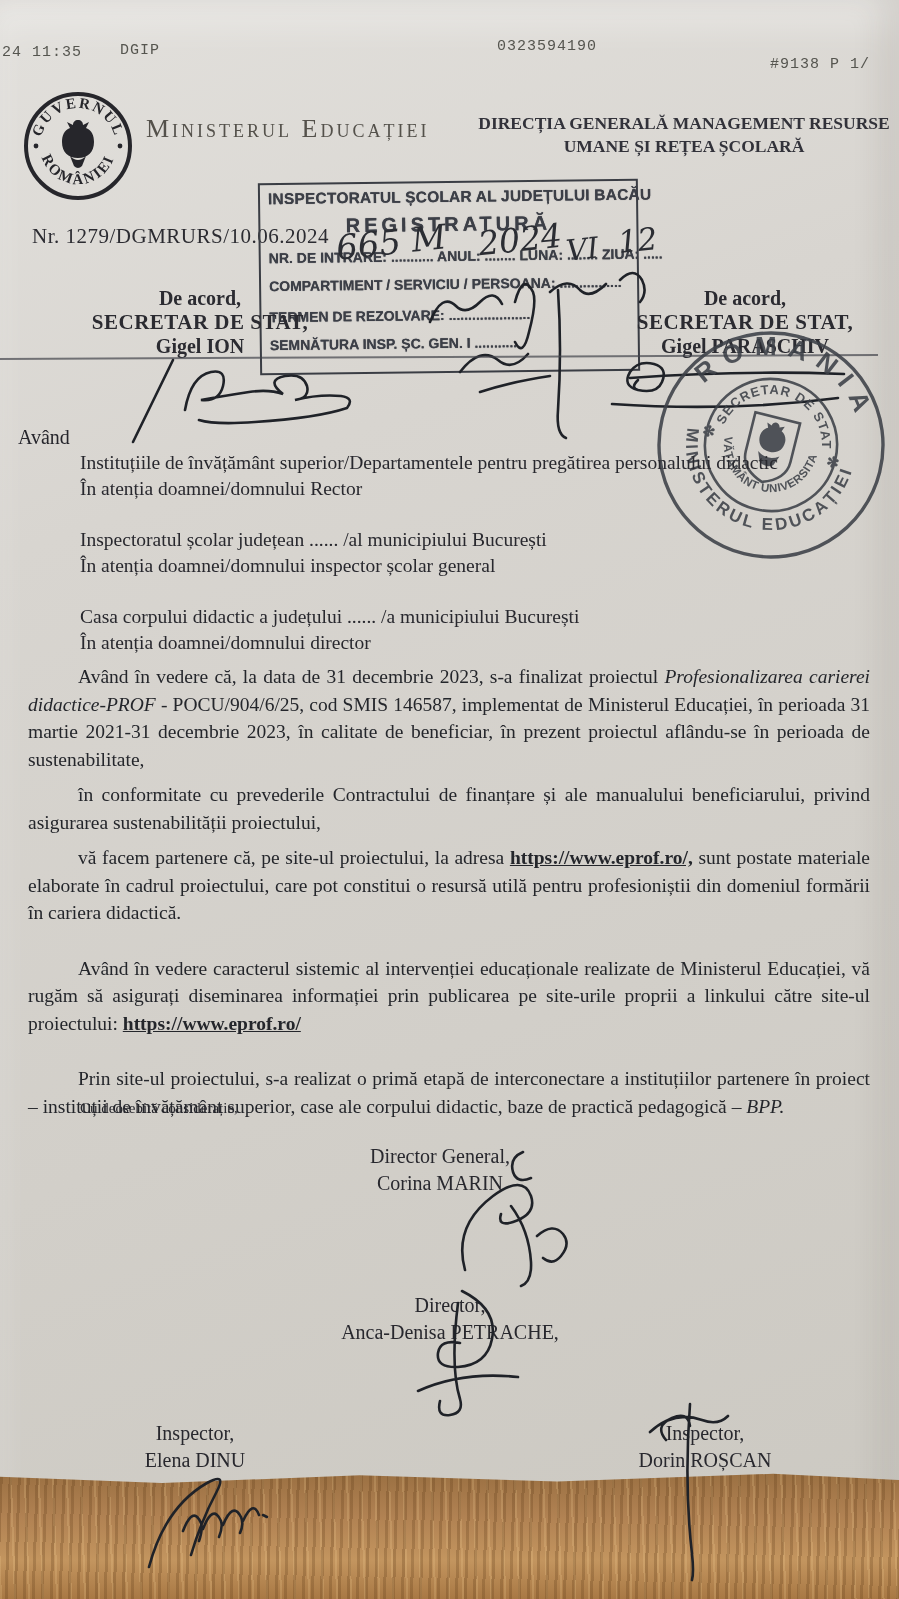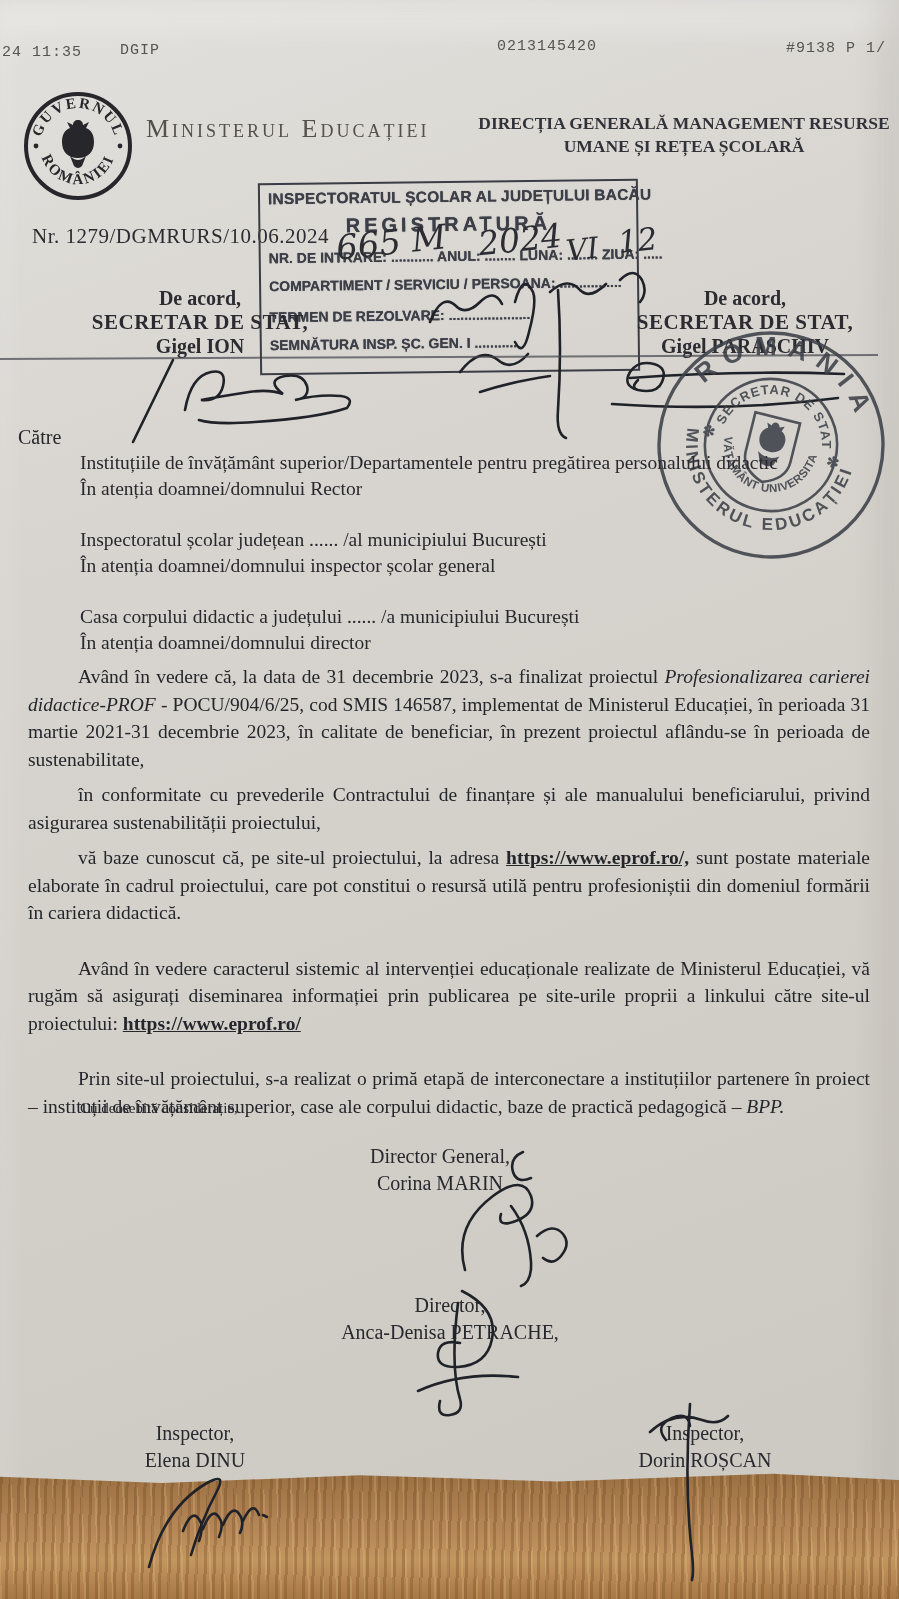--- a/index.html
+++ b/index.html
@@ -56,22 +56,22 @@
 </style>
 </head>
 <body>
 
 <div id="page">
   <div id="wood"></div>
   <div id="paper"></div>
 
   <div class="abs fax" style="left:2px;top:44px;">24 11:35</div>
   <div class="abs fax" style="left:120px;top:42px;">DGIP</div>
-  <div class="abs fax" style="left:497px;top:38px;">0213145420</div>
-  <div class="abs fax" style="left:770px;top:40px;margin-left:16px;">#9138 P  1/</div>
+  <div class="abs fax" style="left:497px;top:38px;">0323594190</div>
+  <div class="abs fax" style="left:770px;top:56px;">#9138 P  1/</div>
 
   <div class="abs" style="left:22px;top:90px;">
     <svg width="112" height="112" viewBox="0 0 112 112" class="scribble">
       <circle cx="56" cy="56" r="52" fill="none" stroke="#26262b" stroke-width="4"></circle>
       <defs>
         <path id="lgTop" d="M18,56 a38,38 0 0,1 76,0"></path>
         <path id="lgBot" d="M18,56 a38,38 0 0,0 76,0"></path>
       </defs>
       <text font-family="Liberation Serif, serif" font-size="15" font-weight="bold" fill="#26262b" letter-spacing="2">
         <textPath href="#lgTop" startOffset="50%" text-anchor="middle">GUVERNUL</textPath>
@@ -173,40 +173,40 @@
       <text x="181" y="130" font-size="15">✻</text>
     </g>
 
     <g>
       <path d="M100,95 h46 v40 q0,18 -23,26 q-23,-8 -23,-26 z" fill="none" stroke="#3d4148" stroke-width="2.6"></path>
       <path d="M123,100 c2,0 4,2 4,4 l5,-2 -2,5 c4,2 6,6 6,10 0,8 -5,13 -13,13 -8,0 -13,-5 -13,-13 0,-4 2,-8 6,-10 l-2,-5 5,2 c0,-2 2,-4 4,-4 z" fill="#3d4148"></path>
       <path d="M112,132 q11,8 22,0 l-4,10 q-7,5 -14,0 z" fill="#3d4148"></path>
     </g>
   </svg>
 
-  <div class="abs catre" style="left:18px;top:426px;">Către</div>
+  <div class="abs catre" style="left:18px;top:426px;">Având</div>
   <div class="abs addr" style="left:80px;top:450px;width:800px;">
     <p>
       <span>Instituțiile de învățământ superior/Departamentele pentru pregătirea personalului didactic</span><br>
       <span>În atenția doamnei/domnului Rector</span>
     </p>
     <p>
       <span>Inspectoratul școlar județean ...... /al municipiului București</span><br>
       <span>În atenția doamnei/domnului inspector școlar general</span>
     </p>
     <p>
       <span>Casa corpului didactic a județului ...... /a municipiului București</span><br>
       <span>În atenția doamnei/domnului director</span>
     </p>
   </div>
 
   <div class="abs body-text" style="left:20px;top:655px;">
     <p><span>Având în vedere că, la data de 31 decembrie 2023, s-a finalizat proiectul </span><span class="it">Profesionalizarea carierei didactice-PROF</span><span> - POCU/904/6/25, cod SMIS 146587, implementat de Ministerul Educației, în perioada 31 martie 2021-31 decembrie 2023, în calitate de beneficiar, în prezent proiectul aflându-se în perioada de sustenabilitate,</span></p>
     <p><span>în conformitate cu prevederile Contractului de finanțare și ale manualului beneficiarului, privind asigurarea sustenabilității proiectului,</span></p>
-    <p><span>vă baze cunoscut că,   pe site-ul proiectului, la adresa </span><span class="lnk">https://www.eprof.ro/,</span><span> sunt postate materiale elaborate în cadrul proiectului, care pot constitui o resursă utilă pentru profesioniștii din domeniul formării în cariera didactică.</span></p>
+    <p><span>vă facem partenere că,   pe site-ul proiectului, la adresa </span><span class="lnk">https://www.eprof.ro/,</span><span> sunt postate materiale elaborate în cadrul proiectului, care pot constitui o resursă utilă pentru profesioniștii din domeniul formării în cariera didactică.</span></p>
     <p class="sp"><span>Având în vedere caracterul sistemic al intervenției educaționale realizate de Ministerul Educației, vă rugăm să asigurați diseminarea informației prin publicarea pe site-urile proprii a linkului către site-ul proiectului: </span><span class="lnk">https://www.eprof.ro/</span></p>
     <p class="sp"><span>Prin site-ul proiectului, s-a realizat o primă etapă de interconectare a instituțiilor partenere în proiect – instituții de învățământ superior, case ale corpului didactic, baze de practică pedagogică – </span><span class="it">BPP.</span></p>
   </div>
 
   <div class="abs" style="left:80px;top:1100px;font-size:15px;">Cu deosebită considerație,</div>
 
   <div class="abs sig-block" style="left:300px;top:1143px;width:280px;">
     <div>Director General,</div>
     <div>Corina MARIN</div>
   </div>

